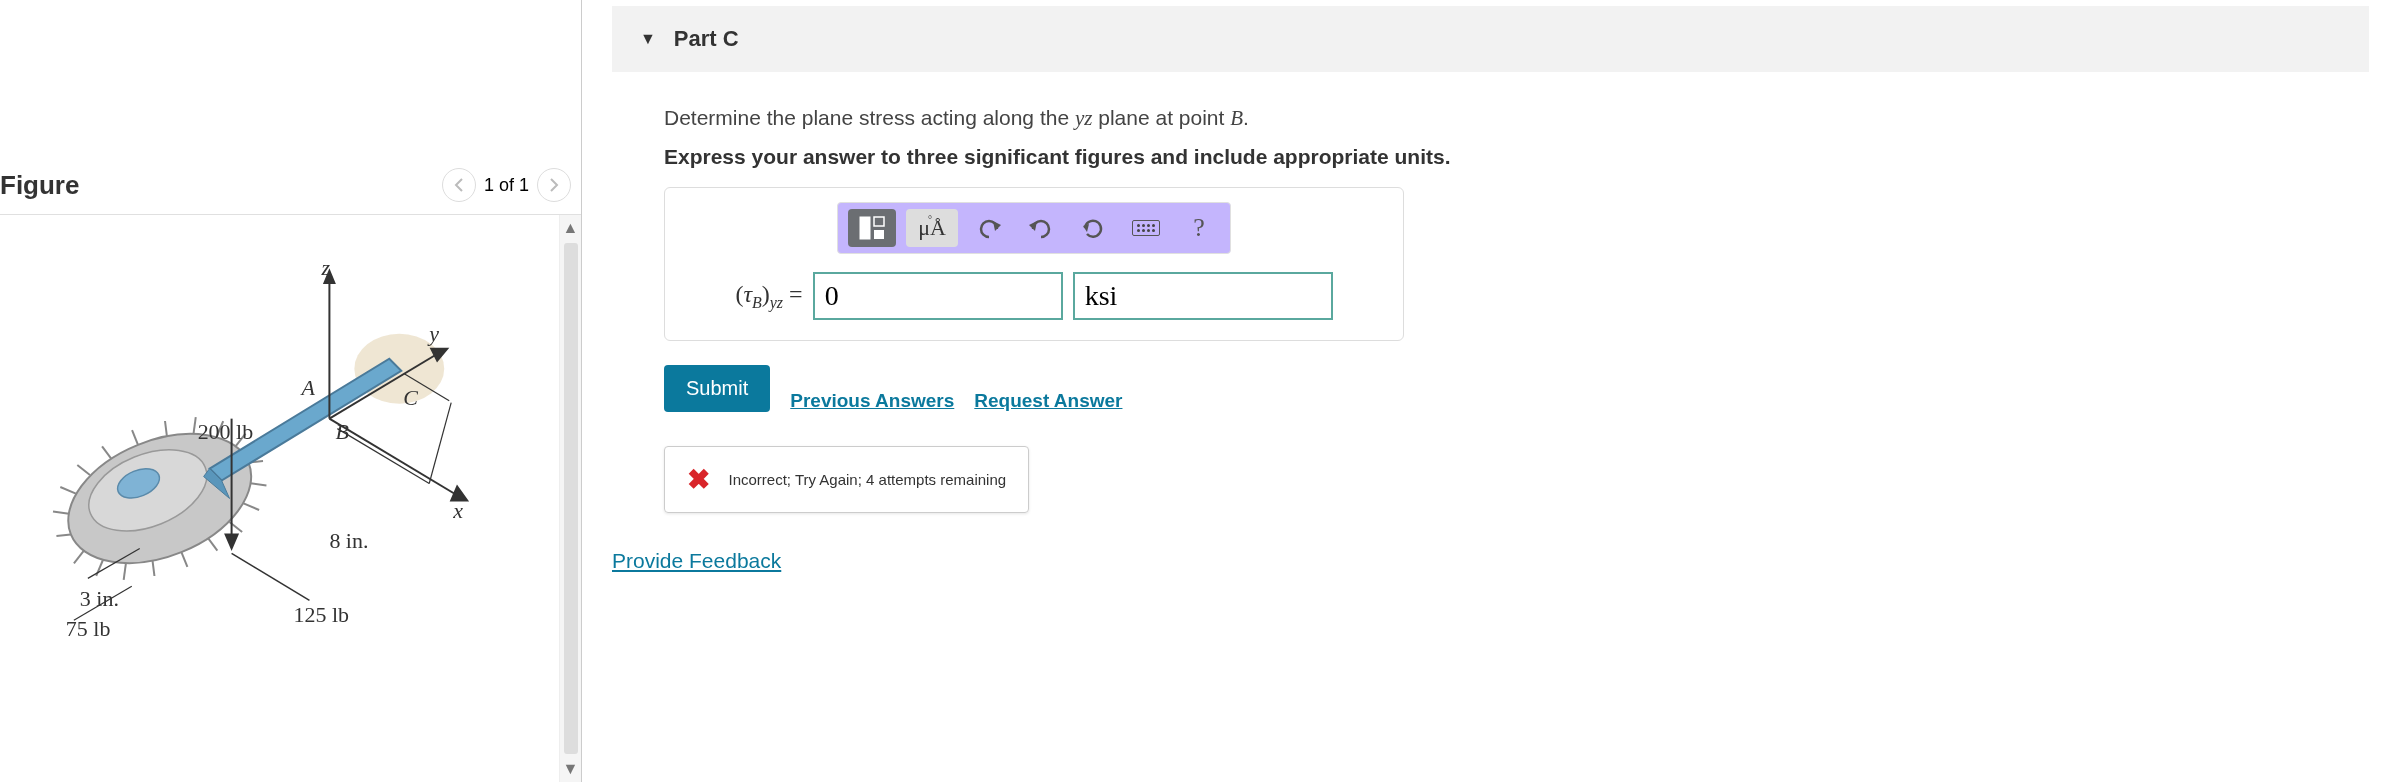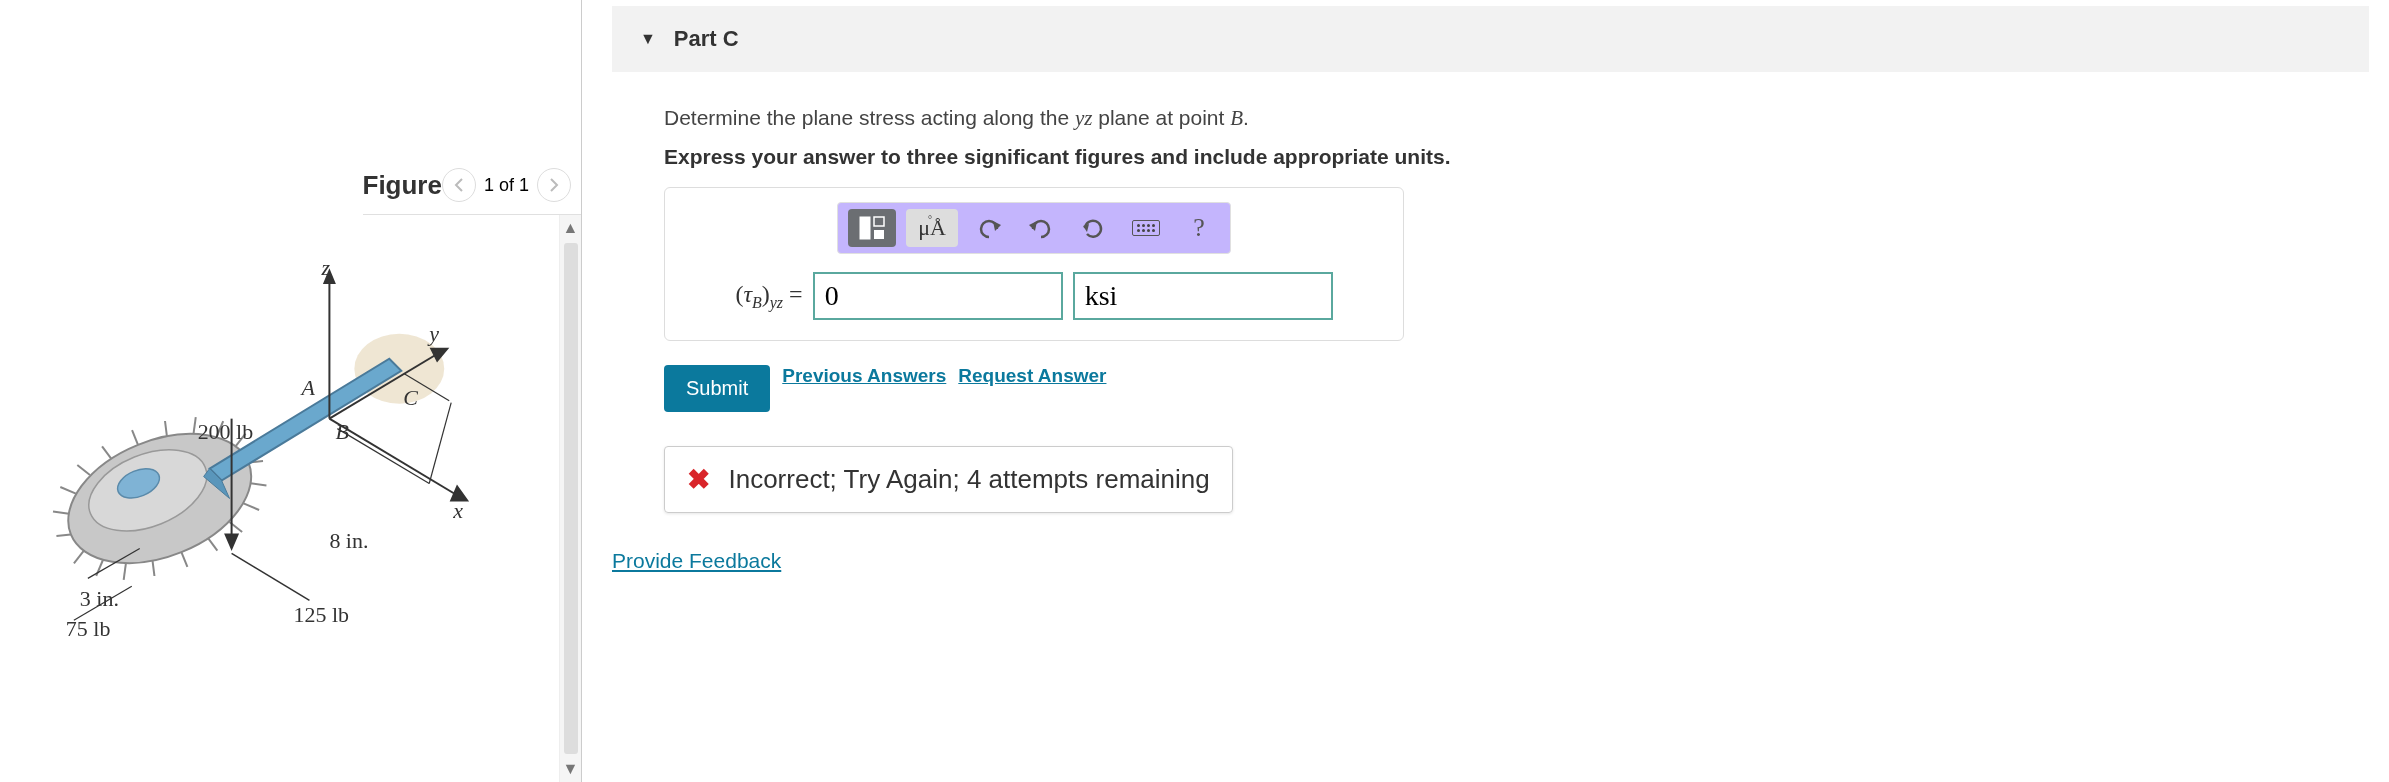--- a/index.html
+++ b/index.html
@@ -1,17 +1,17 @@
 <!DOCTYPE html>
 <html><head>
 <meta charset="utf-8">
 <style>
 * { box-sizing: border-box; margin: 0; padding: 0; }
 body { font-family: Arial, Helvetica, sans-serif; font-size: 20px; color: #333; background: #fff; display: flex; height: 782px; width: 2389px; }
-.left-panel { width: 582px; border-right: 1px solid #ccc; display: flex; flex-direction: column; position: relative; align-items: flex-end; }
+.left-panel { width: 582px; border-right: 1px solid #ccc; display: flex; flex-direction: column; position: relative; }
 .figure-header { display: flex; align-items: center; justify-content: space-between; padding: 18px 10px 12px 0; border-bottom: 1px solid #e0e0e0; margin-top: 150px; }
 .figure-title { font-size: 26px; font-weight: bold; color: #333; }
 .pager { display: flex; align-items: center; gap: 8px; }
 .pager-btn { width: 34px; height: 34px; border-radius: 50%; border: 1px solid #ddd; background: #fff; display: flex; align-items: center; justify-content: center; color: #bbb; cursor: pointer; font-size: 16px; }
 .pager-text { font-size: 18px; color: #000000; }
 .figure-body { flex: 1; position: relative; display: flex; overflow: hidden; }
 .figure-scroll { width: 22px; background: #f5f5f5; border-left: 1px solid #eee; display: flex; flex-direction: column; align-items: center; justify-content: space-between; padding: 4px 0; }
 .figure-scroll .arr { color: #777; font-size: 16px; cursor: pointer; }
 .figure-scroll .thumb { width: 14px; flex: 1; margin: 6px 0; background: #ddd; border-radius: 3px; }
 .figure-img { flex: 1; position: relative; }
@@ -33,27 +33,27 @@
 .t-btn.dark { background: #6b6e72; color: #fff; width: 48px; }
 .t-btn.light { background: #ddd; color: #333; font-family: 'Times New Roman', serif; font-size: 22px; width: 52px; }
 .t-btn.refresh { font-size: 24px; }
 .input-row { display: flex; align-items: center; justify-content: center; gap: 10px; margin: 10px 0 6px 0; }
 .input-row .lhs { font-family: 'Times New Roman', serif; font-size: 24px; }
 .input-row .lhs sub { font-size: 16px; font-style: italic; }
 .value-input, .unit-input { border: 2px solid #5aa89e; height: 48px; font-size: 28px; padding: 4px 10px; font-family: 'Times New Roman', serif; background: #fff; }
 .value-input { width: 250px; }
 .unit-input { width: 260px; }
 
-.actions { margin: 24px 0 0 52px; display: flex; align-items: flex-start; gap: 12px; }
+.actions { margin: 24px 0 0 52px; display: flex; align-items: flex-end; gap: 20px; }
 .submit-btn { background: #0b799d; color: #fff; border: none; border-radius: 4px; padding: 12px 22px; font-size: 20px; cursor: pointer; }
 .link { color: #0b799d; text-decoration: underline; font-weight: bold; font-size: 19px; cursor: pointer; }
 
 .feedback-box { margin: 34px 0 0 52px; border: 1px solid #ccc; border-radius: 4px; padding: 16px 22px; display: flex; align-items: center; gap: 18px; width: fit-content; box-shadow: 0 1px 3px rgba(0,0,0,0.1); }
 .feedback-box .x { color: #d9252a; font-size: 28px; font-weight: bold; }
-.feedback-box .msg { font-size: 26px; color: #333; }
+.feedback-box .msg { font-size: 15px; color: #333; }
 
 .provide-feedback { margin-top: 36px; color: #0b799d; text-decoration: underline; font-size: 21px; cursor: pointer; }
 
 .kbd-dots { display: flex; flex-direction: column; gap: 2px; align-items: center; }
 .kbd-dots .row { display: flex; gap: 2px; }
 .kbd-dots .dot { width: 3px; height: 3px; background: #444; border-radius: 50%; }
 </style>
 </head>
 <body>
 

